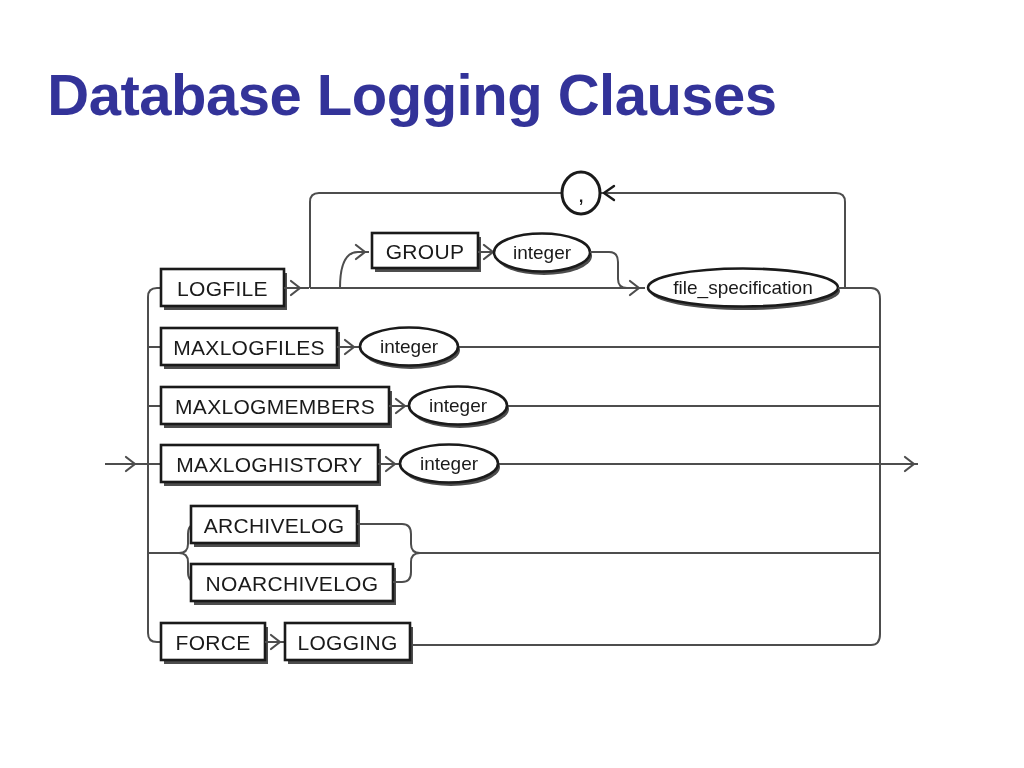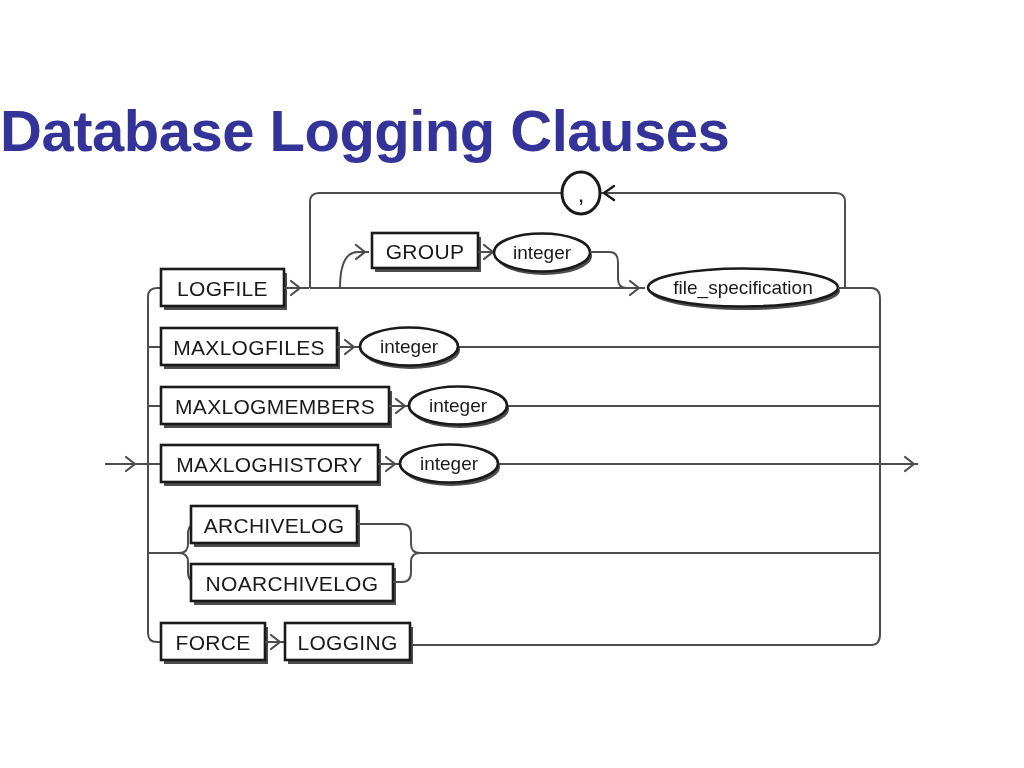--- a/index.html
+++ b/index.html
@@ -18,29 +18,28 @@
     position: relative;
     width: 1024px;
     height: 768px;
     background: #ffffff;
   }
   #slide-title {
     position: absolute;
     left: 0;
     top: 62px;
     width: 824px;
-    text-align: left;
+    text-align: center;
     font-family: "Liberation Sans", sans-serif;
     font-weight: bold;
     font-size: 58px;
     line-height: 66px;
     letter-spacing: -0.5px;
     color: #333399;
     white-space: nowrap;
-    margin-top: 36px;
   }
   #diagram-wrap {
     position: absolute;
     left: 0;
     top: 0;
     width: 1024px;
     height: 768px;
   }
   svg#railroad {
     display: block;

